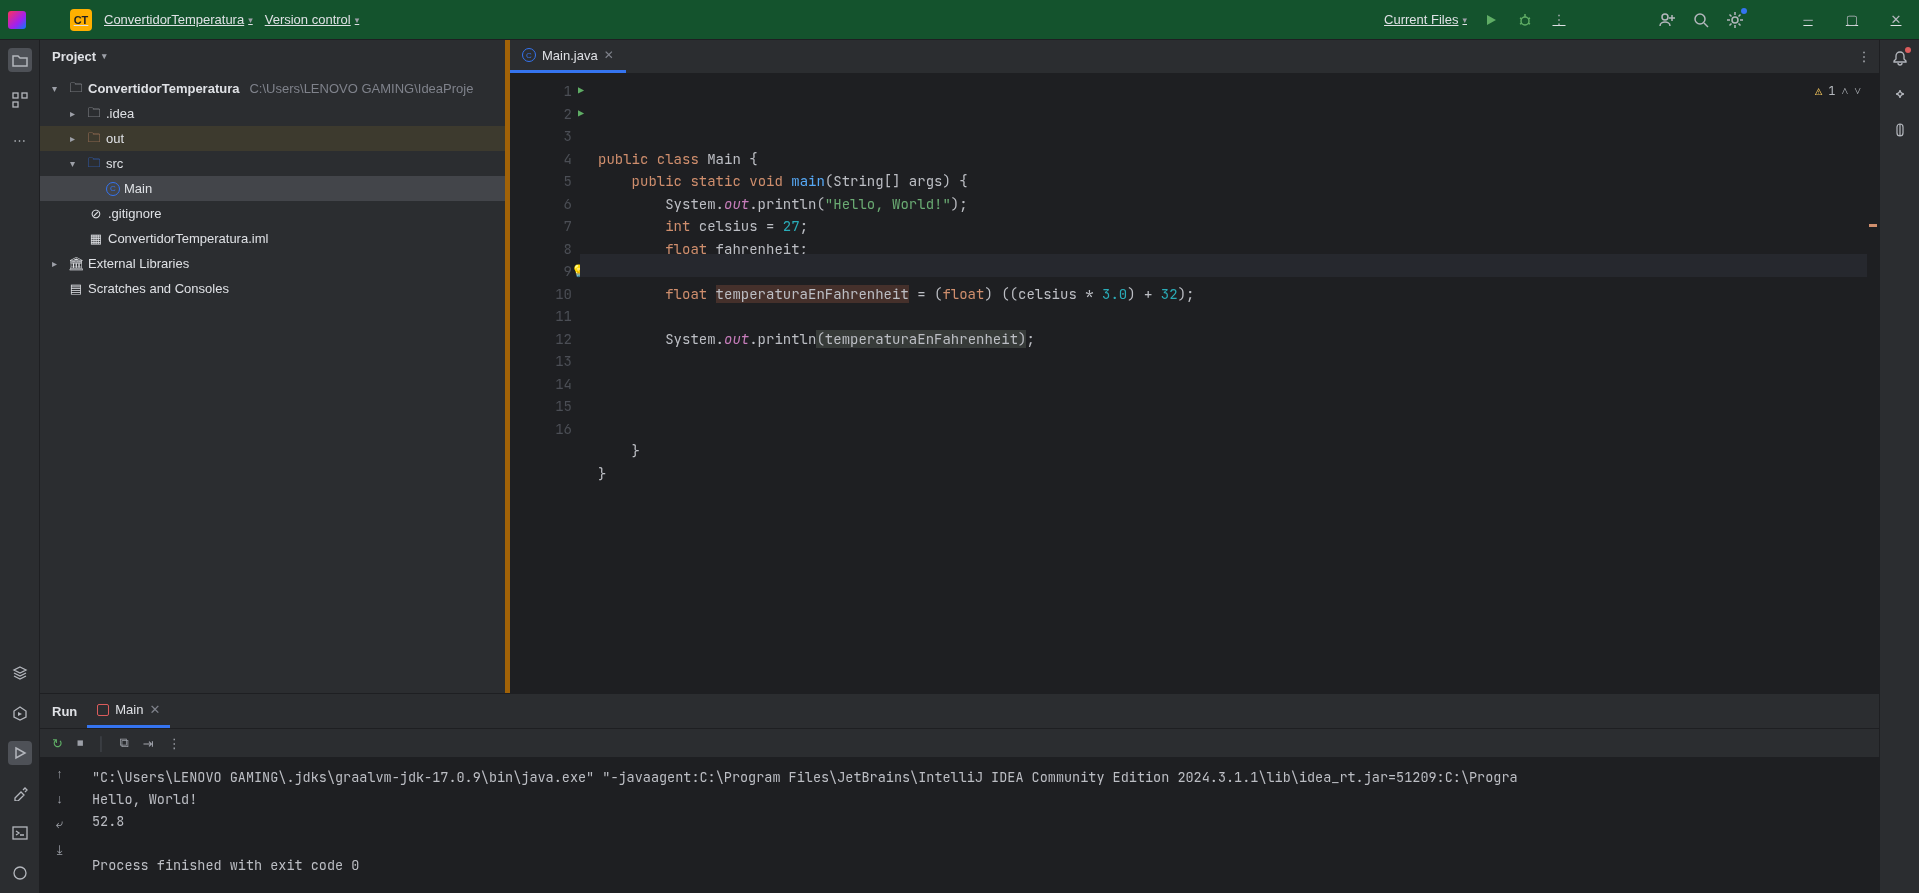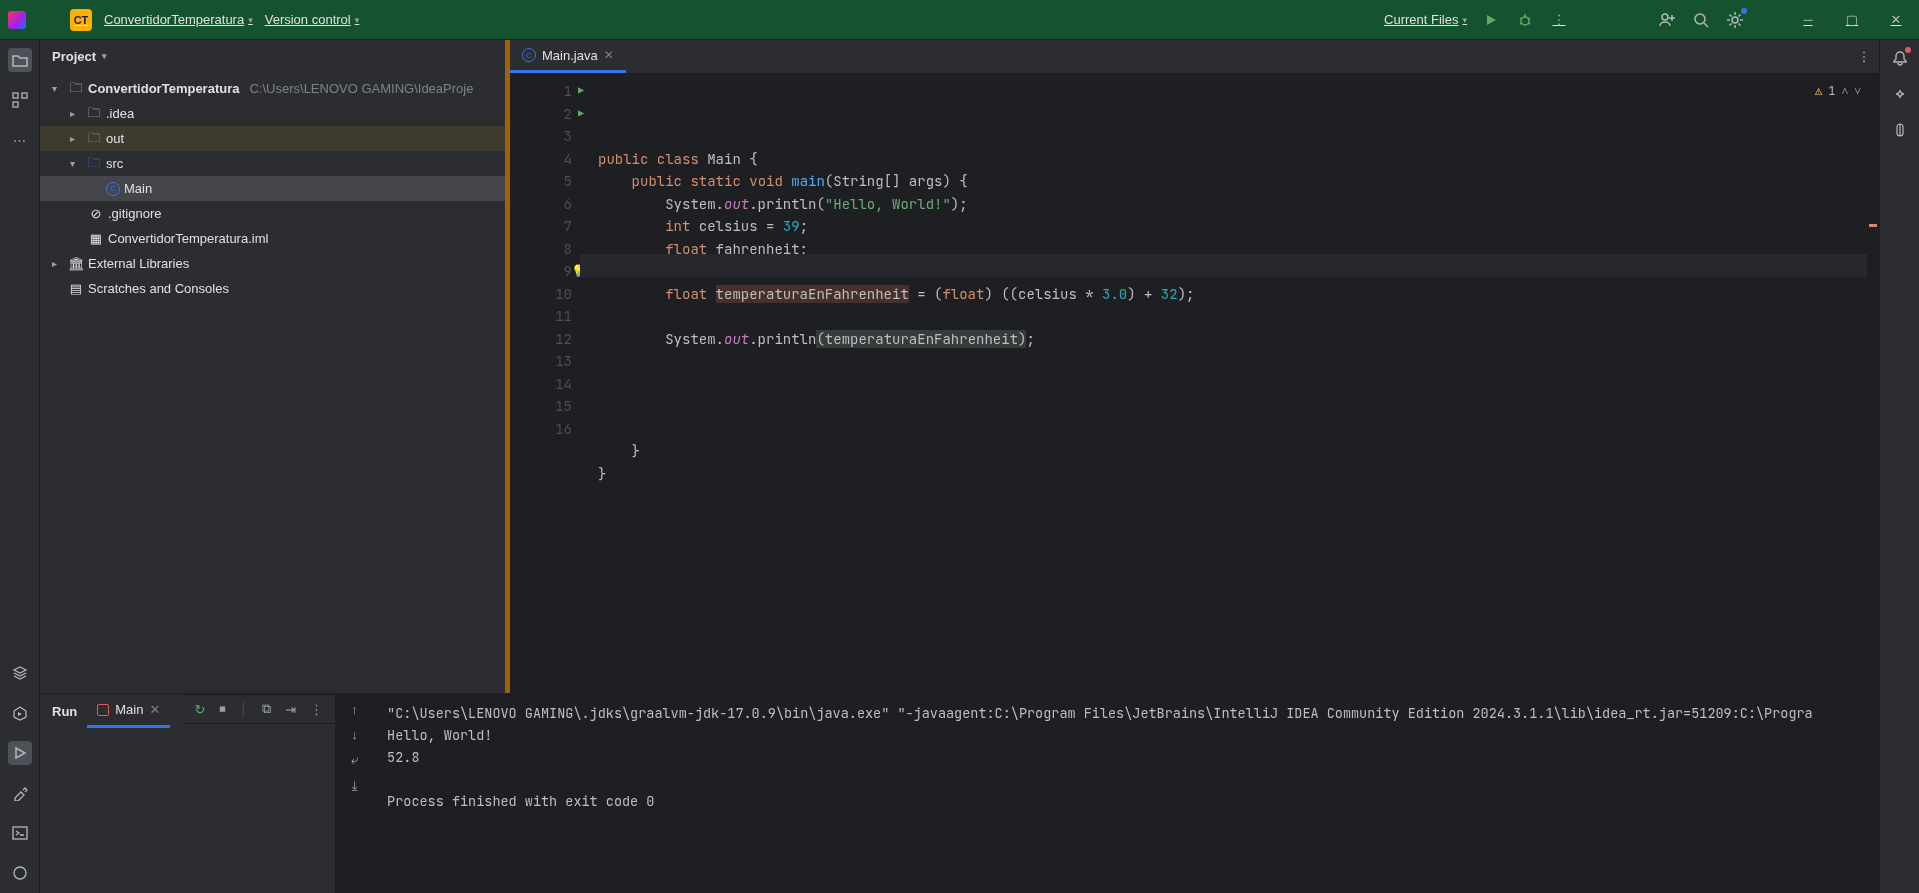--- a/index.html
+++ b/index.html
@@ -101,21 +101,21 @@
   .fn { color:#56a8f5; }
   .field { color:#c77dbb; font-style:italic; }
   .hl-var { background:#45302b; }
   .hl-param { background:#373b39; }
   .line-hl { position:absolute; left:0; right:12px; height:22.5px; background:#26282e; }
   .insp { position:absolute; top:6px; right:18px; display:flex; align-items:center; gap:6px; color:#b4b7bd; font-size:12px;}
   .insp .warn { color:#f2c55c; }
   .editor .mark-orange { position:absolute; right:2px; width:8px; height:3px; background:#cf8e6d; }
 
   
-  .run-panel { height:200px; border-top:1px solid #1e1f22; background:#2b2d30; display:flex; }
+  .run-panel { height:200px; border-top:1px solid #1e1f22; background:#2b2d30; display:flex; flex-direction:column; }
   .run-tabs { height:34px; display:flex; align-items:center; padding:0 12px; gap:10px; }
   .run-tabs .rtab { display:flex;align-items:center;gap:6px;padding:0 10px;height:100%; }
   .run-tabs .rtab.active { border-bottom:3px solid #3574f0; }
   .run-toolbar { height:30px; display:flex; align-items:center; gap:14px; padding:0 12px; border-top:1px solid #1e1f22; border-bottom:1px solid #1e1f22; color:#9da0a8;}
   .run-body { flex:1; display:flex; background:#1e1f22; }
   .run-left { width:40px; display:flex;flex-direction:column;align-items:center;gap:10px;padding-top:8px;color:#9da0a8;border-right:1px solid #1e1f22;}
   .run-out { flex:1; padding:8px 12px; font-family:"JetBrains Mono","Consolas",monospace; font-size:13.5px; line-height:22px; color:#bcbec4; white-space:pre; overflow:hidden;}
   .settings-dot { position:relative; }
   .settings-dot::after { content:""; position:absolute; top:-2px; right:-2px; width:6px;height:6px;background:#3574f0;border-radius:50%; }
   .notif-dot::after { content:""; position:absolute; top:-1px; right:-1px; width:6px;height:6px;background:#db5c5c;border-radius:50%; }
@@ -335,21 +335,21 @@
             <div class="line-hl" style="top:180px;"></div>
             <div class="insp">
               <span class="warn">⚠</span>
               <span>1</span>
               <span>˄</span>
               <span>˅</span>
             </div>
 <span class="kw">public</span> <span class="kw">class</span> <span>Main {</span>
     <span class="kw">public</span> <span class="kw">static</span> <span class="kw">void</span> <span class="fn">main</span><span>(String[] args) {</span>
         <span>System.</span><span class="field">out</span><span>.println(</span><span class="str">"Hello, World!"</span><span>);</span>
-        <span class="kw">int</span> <span>celsius = </span><span class="num">39</span><span>;</span>
+        <span class="kw">int</span> <span>celsius = </span><span class="num">27</span><span>;</span>
         <span class="kw">float</span> <span>fahrenheit;</span>
 
         <span class="kw">float</span> <span class="hl-var">temperaturaEnFahrenheit</span><span> = (</span><span class="kw">float</span><span>) ((celsius * </span><span class="num">3.0</span><span>) + </span><span class="num">32</span><span>);</span>
 
         <span>System.</span><span class="field">out</span><span>.println</span><span class="hl-param">(</span><span class="hl-param">temperaturaEnFahrenheit</span><span class="hl-param">)</span><span>;</span>
 
 
 
 
     <span>}</span>

